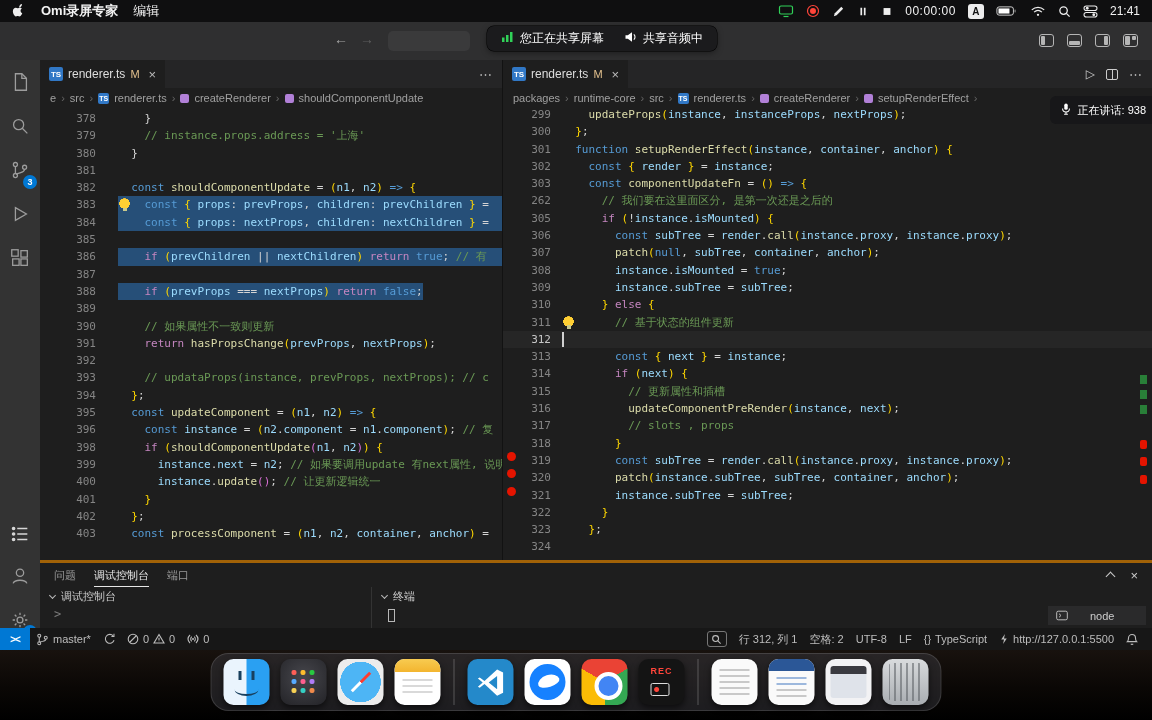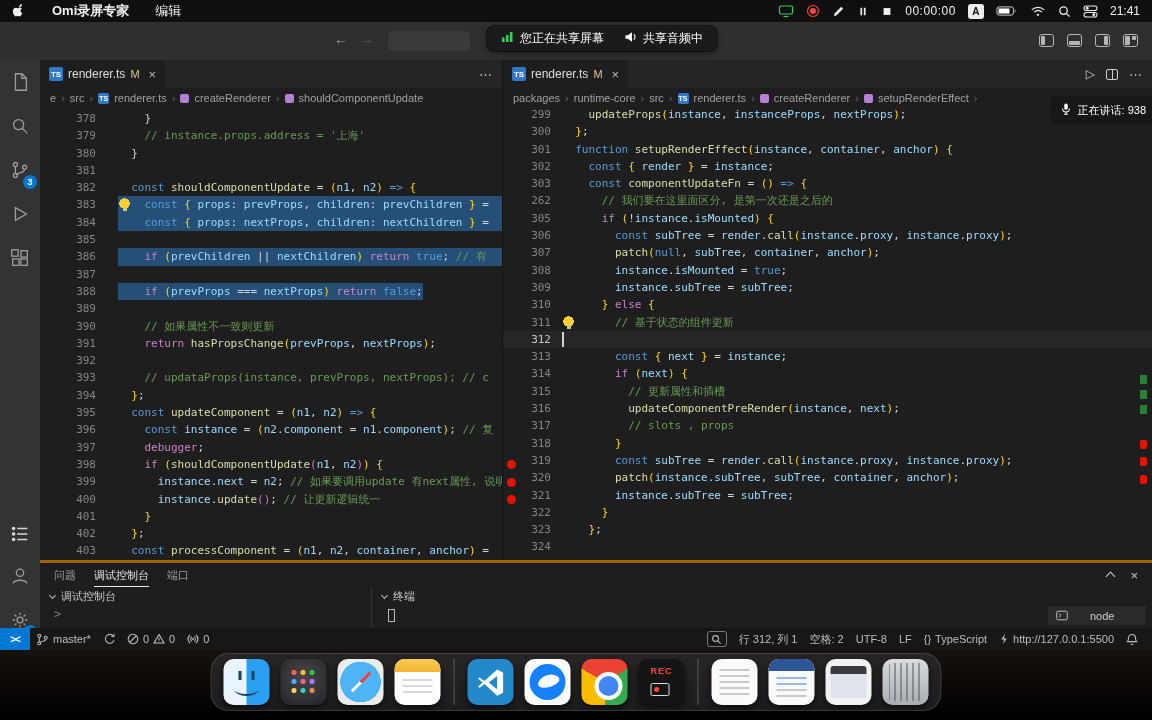--- a/index.html
+++ b/index.html
@@ -1,20 +1,20 @@
 <!DOCTYPE html>
 <html><head>
 <meta charset="utf-8">
 <style>
 *{box-sizing:border-box;margin:0;padding:0}
 html,body{background:#000;width:1152px;height:720px;overflow:hidden}
 .screen{position:relative;width:1152px;height:720px;background:#000;font-family:"Liberation Sans",sans-serif;overflow:hidden}
 
 
-.menubar{position:absolute;top:0;left:0;right:0;height:22px;background:#0f0f10;display:flex;align-items:center;gap:26px;padding:0 12px;color:#f2f2f2;font-size:13px;z-index:40}
+.menubar{position:absolute;top:0;left:0;right:0;height:22px;background:#0f0f10;display:flex;align-items:center;gap:15px;padding:0 12px;color:#f2f2f2;font-size:13px;z-index:40}
 .mb-app{font-weight:700}
 .mb-menu{color:#eee}
 .mb-right{margin-left:auto;display:flex;align-items:center;gap:12px}
 .mb-timer{font-size:12px;letter-spacing:.5px}
 .mb-clock{font-size:12px}
 .mb-input{background:#ececec;color:#111;font-size:10px;font-weight:700;width:16px;height:15px;border-radius:3px;display:flex;align-items:center;justify-content:center}
 .mb-ic{display:flex;align-items:center}
 
 
 .titlebar{position:absolute;top:22px;left:0;right:0;height:38px;background:#2f2f30;z-index:10}
@@ -62,21 +62,21 @@
 .icon-split{width:12px;height:11px;border:1px solid #ccc;border-radius:2px;position:relative}
 .icon-split::after{content:'';position:absolute;left:50%;top:0;bottom:0;width:1px;background:#ccc}
 .crumbs{height:20px;display:flex;align-items:center;gap:5px;padding:0 10px;font-size:11px;color:#9f9f9f;background:#1e1e1e;white-space:nowrap;overflow:hidden}
 .bsep{color:#666;font-size:11px}
 .bc{color:#a0a0a0}
 .bc-ts{width:11px;height:11px;background:#3178c6;color:#fff;font-size:7px;font-weight:700;display:inline-flex;align-items:center;justify-content:center;border-radius:2px}
 .sym{width:9px;height:9px;border-radius:2px;background:#b180d7;display:inline-block}
 
 
 .codewrap{position:absolute;top:48px;left:0;right:0;bottom:0;overflow:hidden;font-family:"DejaVu Sans Mono","Liberation Mono",monospace;font-size:11px}
-.crow{display:flex;height:17.3px;line-height:17.3px;align-items:flex-end}
+.crow{display:flex;height:17.3px;line-height:17.3px;align-items:flex-start}
 .crow.cur{background:rgba(255,255,255,.04)}
 .bp{display:flex;align-items:center;justify-content:center;flex:0 0 auto}
 .g1 .bp{width:20px}.g2 .bp{width:16px}
 .bp.on::before{content:'';width:9px;height:9px;border-radius:50%;background:#e51400}
 .ln{text-align:right;color:#858585;flex:0 0 auto}
 .g1 .ln{width:36px}.g2 .ln{width:32px}
 .crow.cur .ln{color:#c6c6c6}
 .md{position:relative;flex:0 0 auto}
 .g1 .md{width:22px}.g2 .md{width:11px}
 .md.on::before{content:'';position:absolute;top:0;bottom:0;left:4px;width:3px;background:#2da042}
@@ -473,26 +473,20 @@
               <span class="tx"><span class="lc"><span class="tk-k">  const </span><span class="tk-f">updateComponent</span><span class="tk-p"> = </span><span class="tk-y">(</span><span class="tk-v">n1</span><span class="tk-p">, </span><span class="tk-v">n2</span><span class="tk-y">)</span><span class="tk-p"> </span><span class="tk-k">=&gt;</span><span class="tk-y"> {</span></span></span>
             </div>
             <div class="crow">
               <span class="bp"></span>
               <span class="ln">396</span>
               <span class="md on"></span>
               <span class="tx"><span class="lc"><span class="tk-k">    const </span><span class="tk-v">instance</span><span class="tk-p"> = </span><span class="tk-y">(</span><span class="tk-v">n2</span><span class="tk-p">.</span><span class="tk-v">component</span><span class="tk-p"> = </span><span class="tk-v">n1</span><span class="tk-p">.</span><span class="tk-v">component</span><span class="tk-y">)</span><span class="tk-p">; </span><span class="tk-m">// 复</span></span></span>
             </div>
             <div class="crow">
               <span class="bp"></span>
-              <span class="ln">397</span>
-              <span class="md on"></span>
-              <span class="tx"><span class="lc"><span class="tk-c">    debugger</span><span class="tk-p">;</span></span></span>
-            </div>
-            <div class="crow">
-              <span class="bp"></span>
               <span class="ln">398</span>
               <span class="md on"></span>
               <span class="tx"><span class="lc"><span class="tk-c">    if </span><span class="tk-y">(</span><span class="tk-f">shouldComponentUpdate</span><span class="tk-pk">(</span><span class="tk-v">n1</span><span class="tk-p">, </span><span class="tk-v">n2</span><span class="tk-pk">)</span><span class="tk-y">)</span><span class="tk-p"> </span><span class="tk-y">{</span></span></span>
             </div>
             <div class="crow">
               <span class="bp"></span>
               <span class="ln">399</span>
               <span class="md on"></span>
               <span class="tx"><span class="lc"><span class="tk-v">      instance</span><span class="tk-p">.</span><span class="tk-v">next</span><span class="tk-p"> = </span><span class="tk-v">n2</span><span class="tk-p">; </span><span class="tk-m">// 如果要调用update 有next属性, 说明</span></span></span>
             </div>

